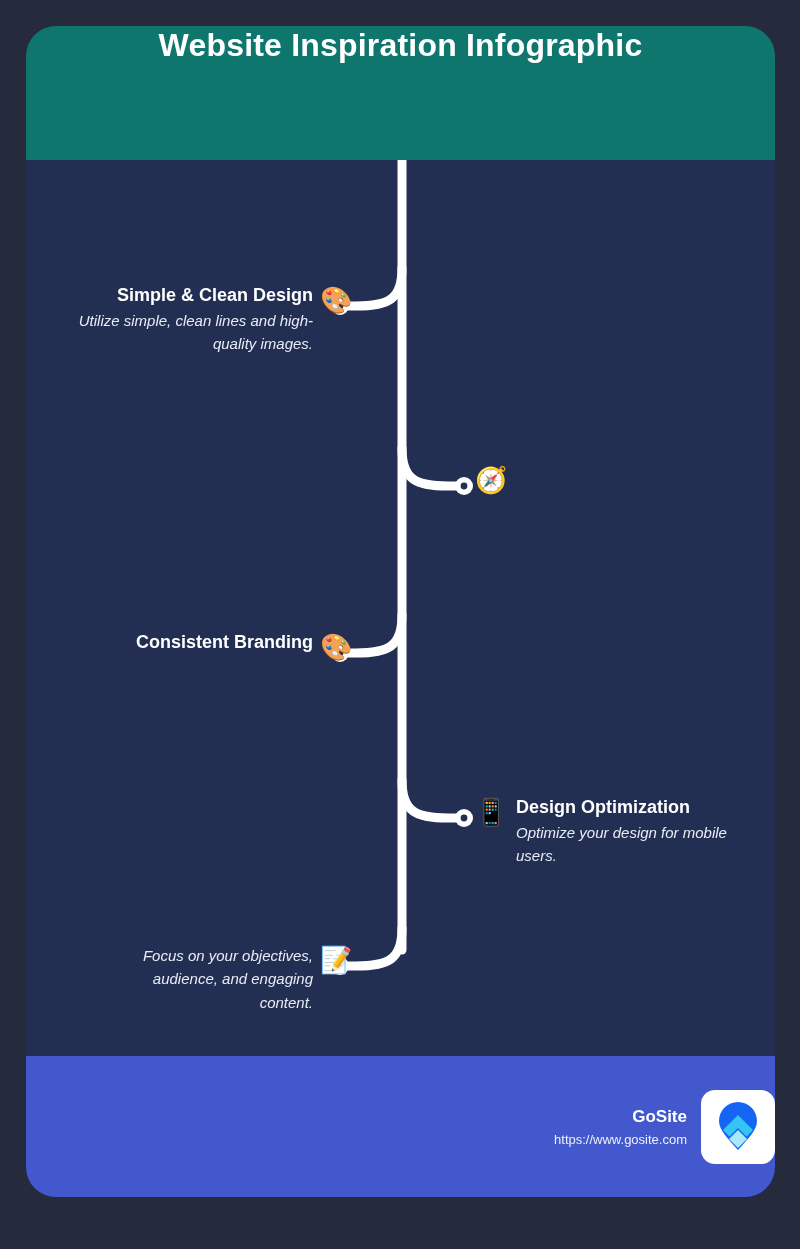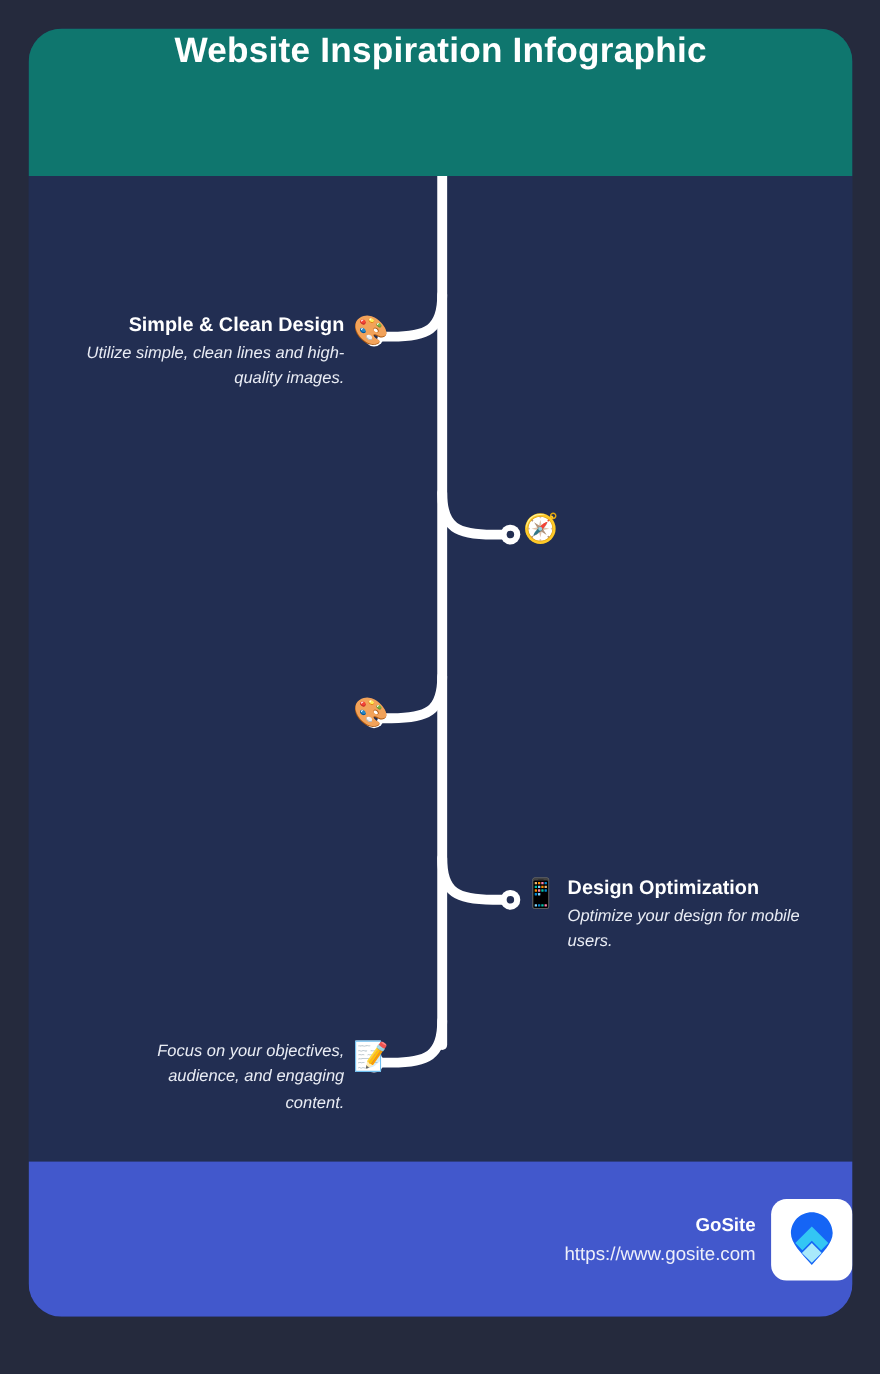--- a/index.html
+++ b/index.html
@@ -131,21 +131,21 @@
     margin-right: 14px;
   }
   .footer-brand {
     color: #ffffff;
     font-size: 17px;
     font-weight: bold;
     line-height: 1.5;
   }
   .footer-url {
     color: #eef0fa;
-    font-size: 17px;
+    font-size: 13px;
     line-height: 1.5;
   }
   .logo-tile {
     width: 74px;
     height: 74px;
     background: #ffffff;
     border-radius: 14px;
     display: flex;
     align-items: center;
     justify-content: center;
@@ -193,20 +193,21 @@
       </div>
       <span class="item-icon">🎨</span>
     </div>
 
     <div class="item item-right" style="top: 304px;">
       <span class="item-icon">🧭</span>
     </div>
 
     <div class="item item-left" style="top: 471px;">
       <div class="item-text">
+        <p class="item-title">Consistent Branding</p>
       </div>
       <span class="item-icon">🎨</span>
     </div>
 
     <div class="item item-right" style="top: 636px;">
       <div class="item-text">
         <p class="item-title">Design Optimization</p>
         <p class="item-desc">Optimize your design for mobile users.</p>
       </div>
       <span class="item-icon">📱</span>

